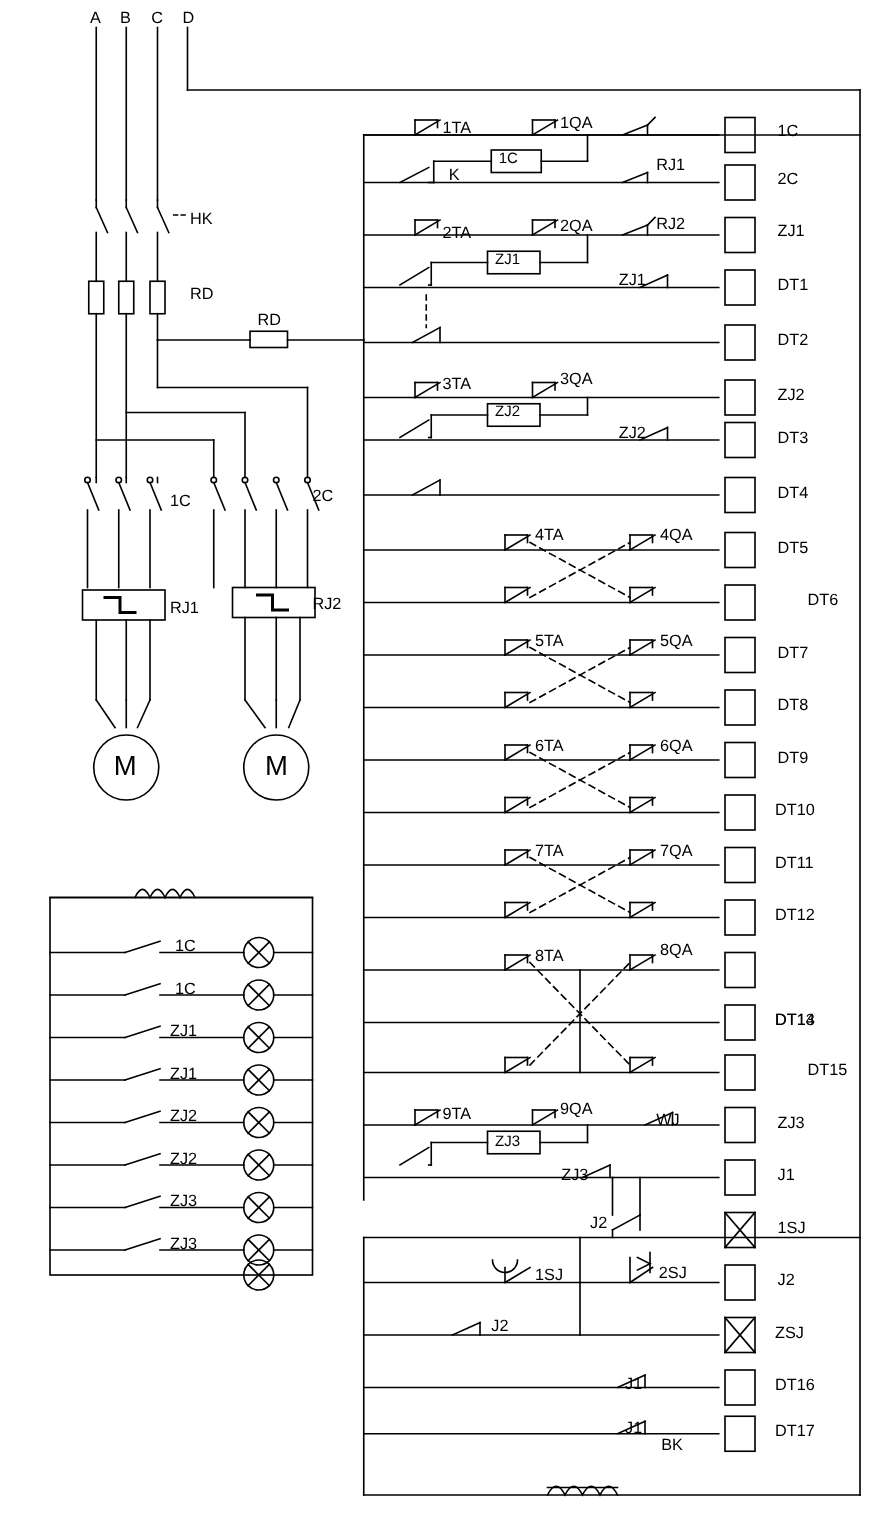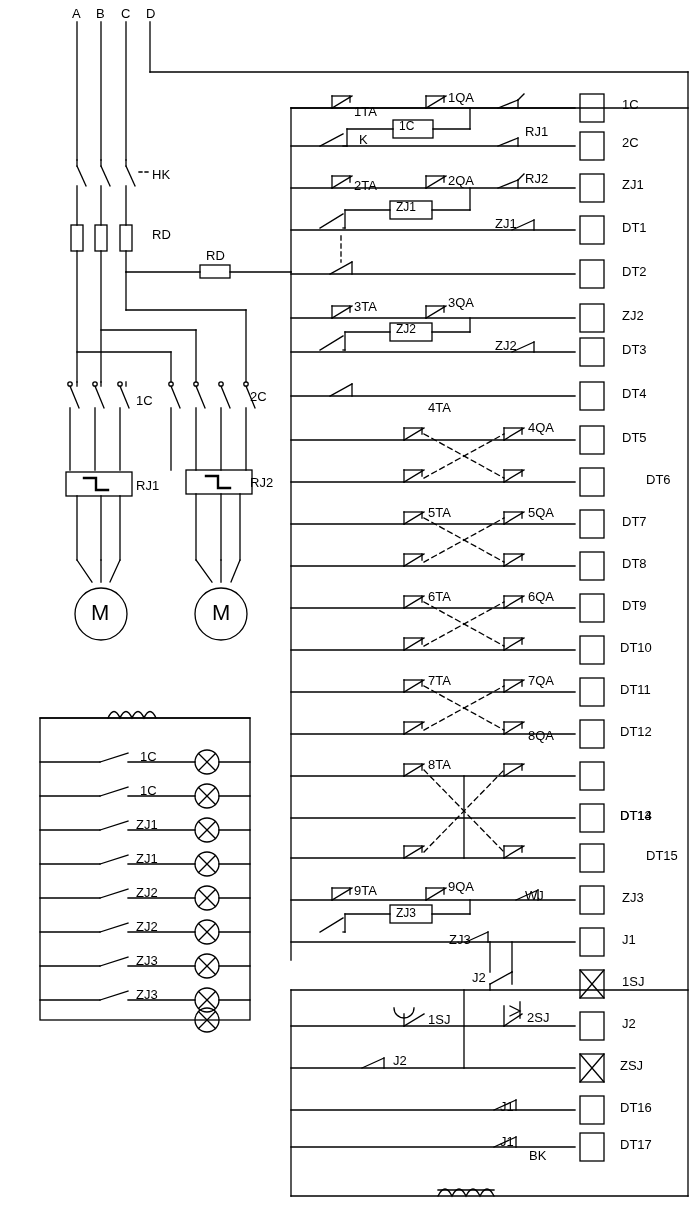--- a/index.html
+++ b/index.html
@@ -459,45 +459,45 @@
 <div class="lbl" style="left:152px;top:167px">HK</div>
 <div class="lbl" style="left:152px;top:227px">RD</div>
 <div class="lbl" style="left:206px;top:248px">RD</div>
 <div class="lbl" style="left:136px;top:393px">1C</div>
 <div class="lbl" style="left:250px;top:389px">2C</div>
 <div class="lbl" style="left:136px;top:478px">RJ1</div>
 <div class="lbl" style="left:250px;top:475px">RJ2</div>
 <div class="lbl" style="left:91px;top:600px;font-size:22px">M</div>
 <div class="lbl" style="left:212px;top:600px;font-size:22px">M</div>
 
-<div class="lbl" style="left:354px;top:104px">1TA</div>
+<div class="lbl" style="left:354px;top:94px">1TA</div>
 <div class="lbl" style="left:448px;top:90px">1QA</div>
 <div class="lbl sm" style="left:399px;top:119px">1C</div>
 <div class="lbl" style="left:359px;top:132px">K</div>
 <div class="lbl" style="left:525px;top:124px">RJ1</div>
 <div class="lbl" style="left:354px;top:178px">2TA</div>
 <div class="lbl" style="left:448px;top:173px">2QA</div>
 <div class="lbl" style="left:525px;top:171px">RJ2</div>
 <div class="lbl sm" style="left:396px;top:200px">ZJ1</div>
 <div class="lbl" style="left:495px;top:216px">ZJ1</div>
 <div class="lbl" style="left:354px;top:299px">3TA</div>
 <div class="lbl" style="left:448px;top:295px">3QA</div>
 <div class="lbl sm" style="left:396px;top:322px">ZJ2</div>
 <div class="lbl" style="left:495px;top:338px">ZJ2</div>
 
-<div class="lbl" style="left:428px;top:400px">4TA</div>
+<div class="lbl" style="left:428px;top:420px">4TA</div>
 <div class="lbl" style="left:528px;top:420px">4QA</div>
 <div class="lbl" style="left:428px;top:505px">5TA</div>
 <div class="lbl" style="left:528px;top:505px">5QA</div>
 <div class="lbl" style="left:428px;top:589px">6TA</div>
 <div class="lbl" style="left:528px;top:589px">6QA</div>
 <div class="lbl" style="left:428px;top:673px">7TA</div>
 <div class="lbl" style="left:528px;top:673px">7QA</div>
 <div class="lbl" style="left:428px;top:757px">8TA</div>
-<div class="lbl" style="left:528px;top:728px">8QA</div>
+<div class="lbl" style="left:528px;top:752px">8QA</div>
 
 <div class="lbl" style="left:354px;top:883px">9TA</div>
 <div class="lbl" style="left:448px;top:879px">9QA</div>
 <div class="lbl" style="left:525px;top:888px">WJ</div>
 <div class="lbl sm" style="left:396px;top:906px">ZJ3</div>
 <div class="lbl" style="left:449px;top:932px">ZJ3</div>
 <div class="lbl" style="left:472px;top:970px">J2</div>
 <div class="lbl" style="left:428px;top:1012px">1SJ</div>
 <div class="lbl" style="left:527px;top:1010px">2SJ</div>
 <div class="lbl" style="left:393px;top:1053px">J2</div>

